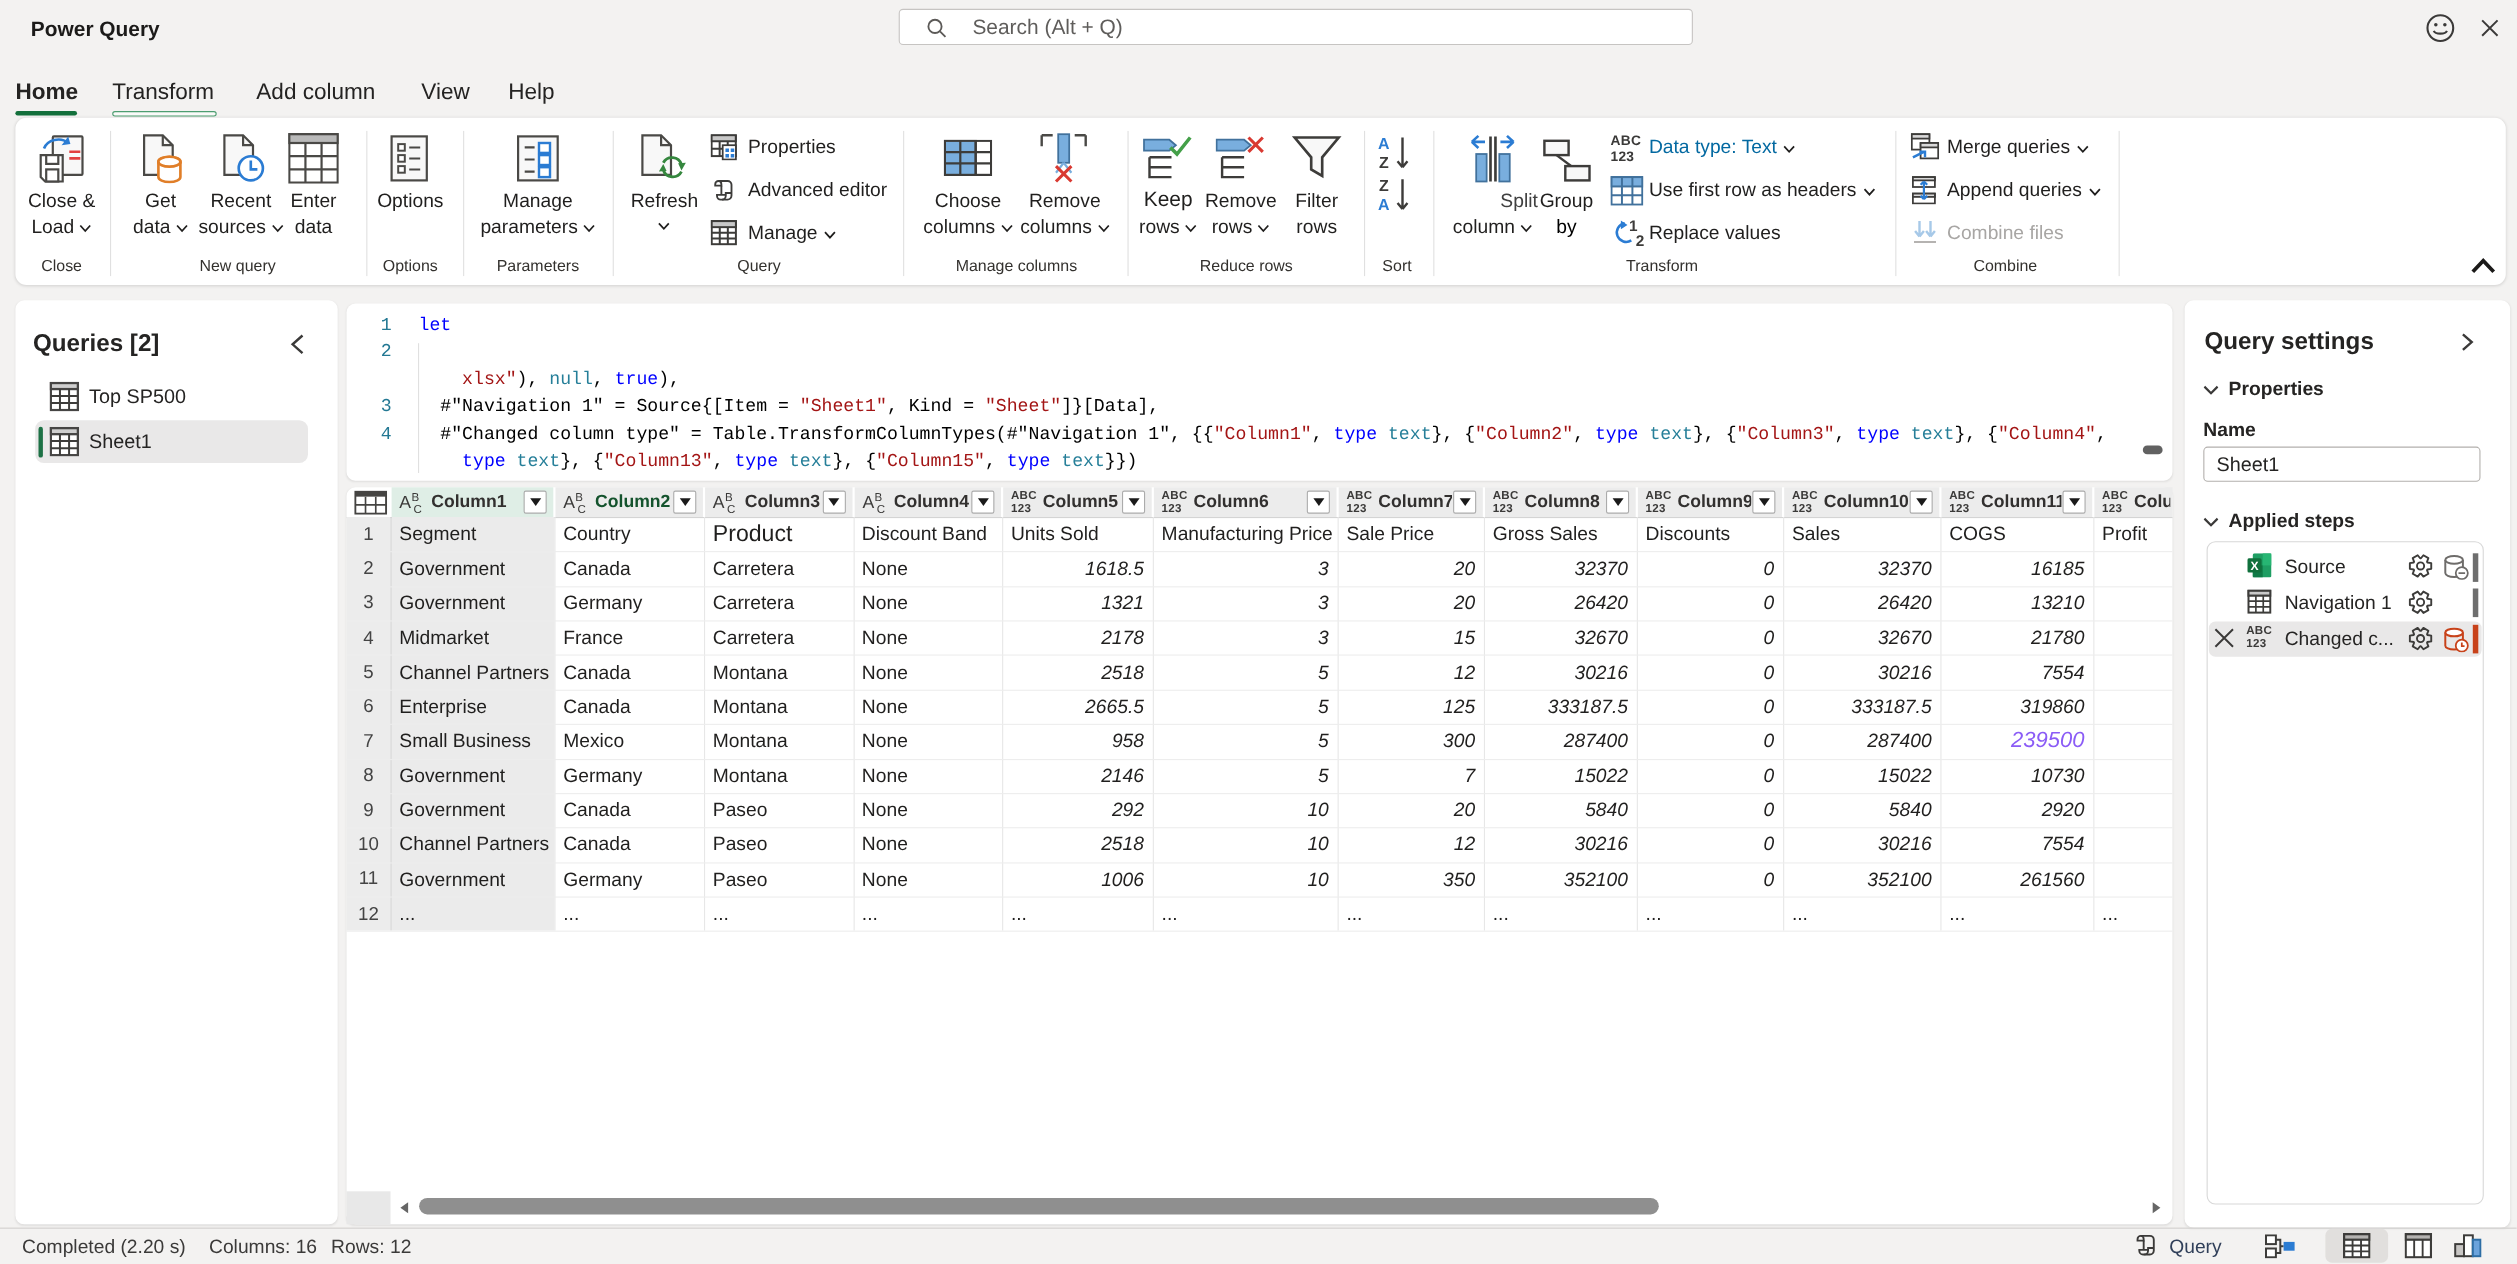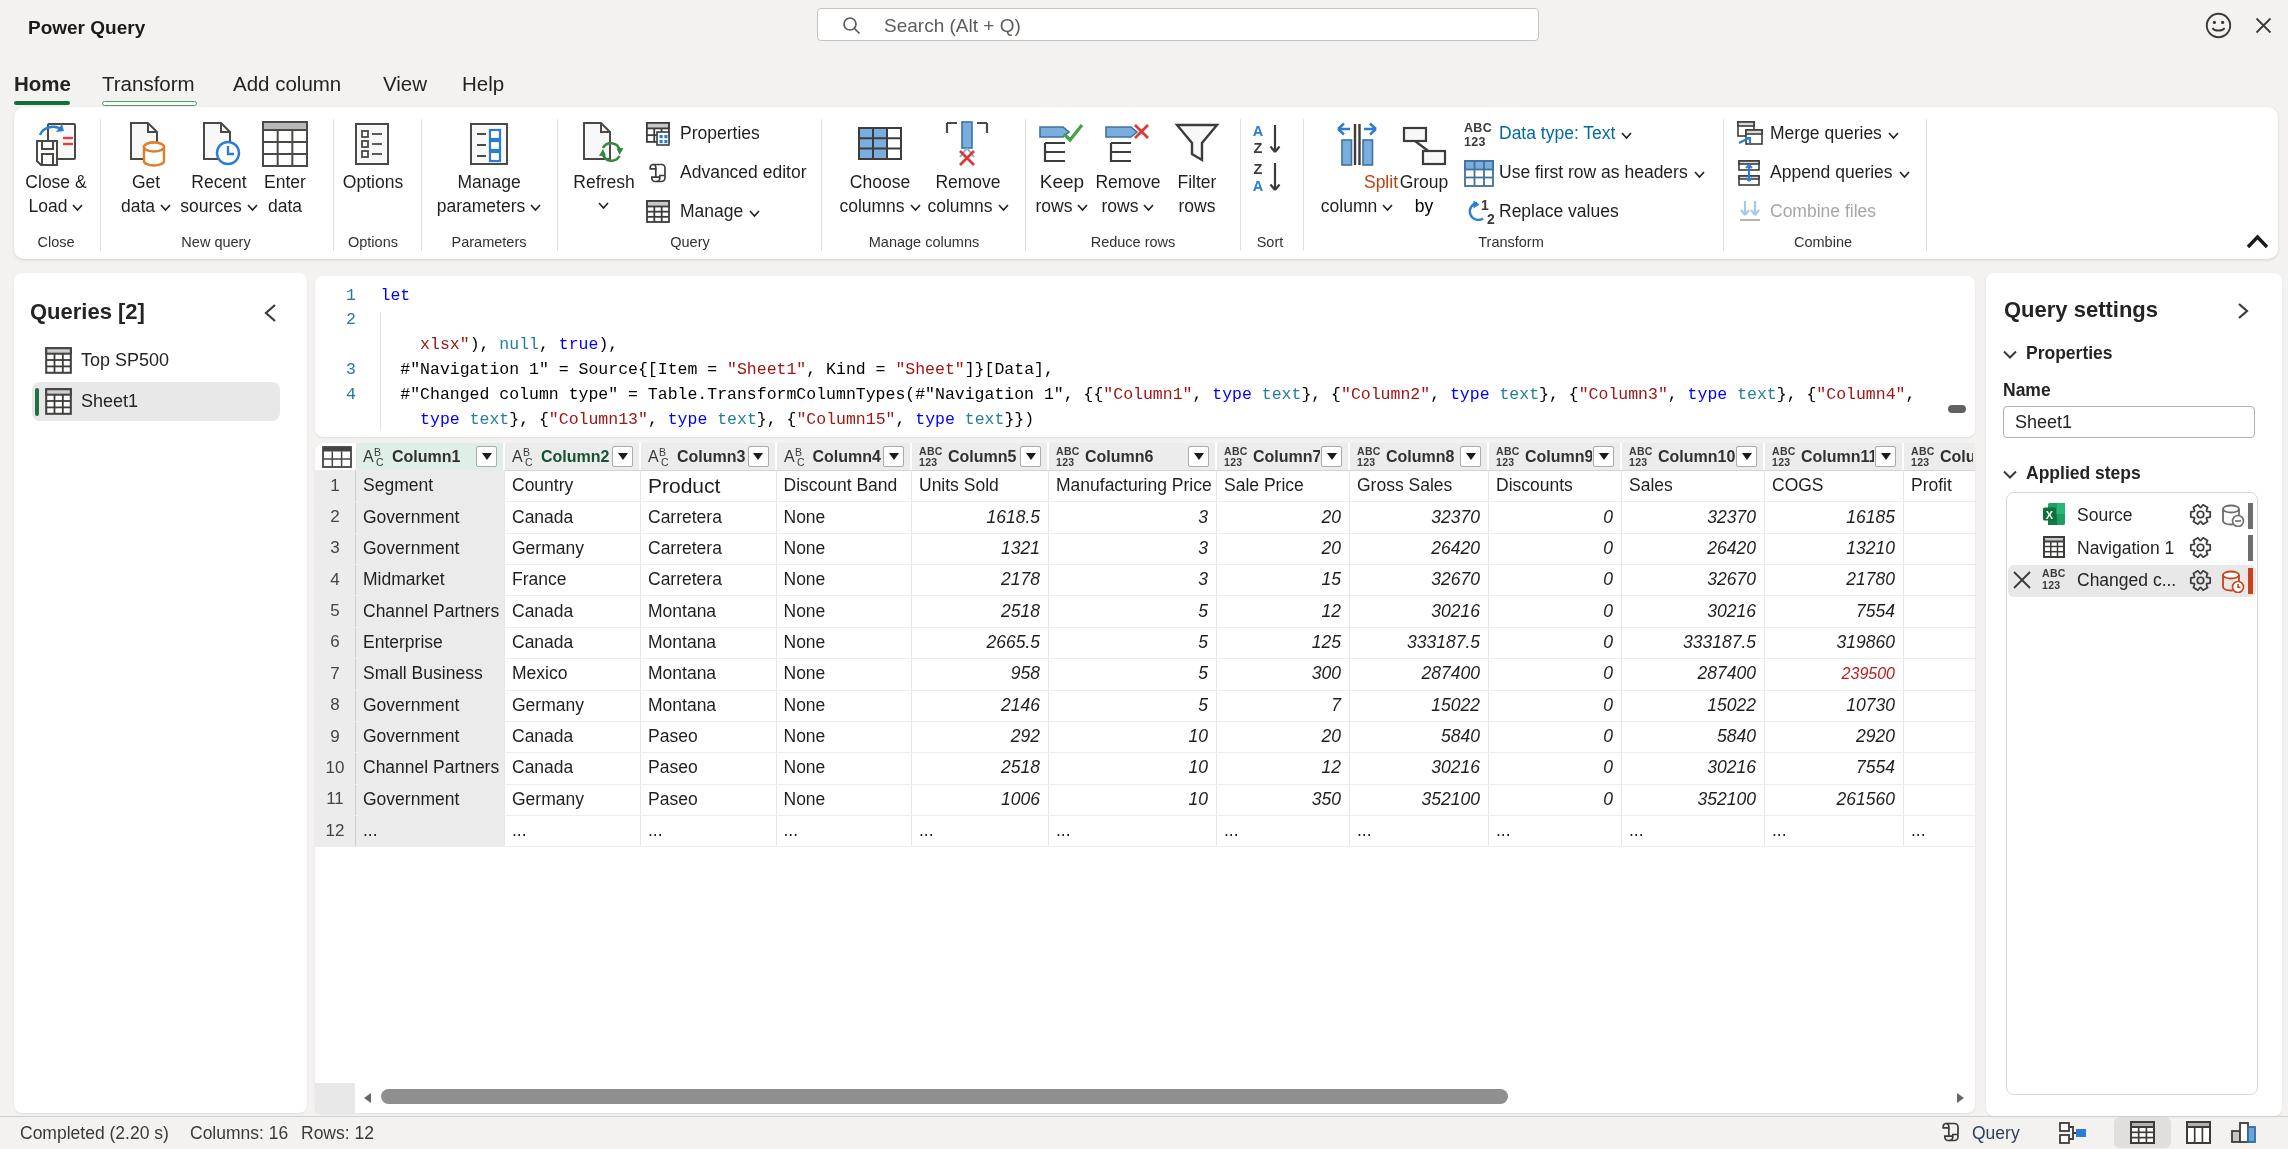--- a/index.html
+++ b/index.html
@@ -210,21 +210,21 @@
       <path d="M25 3 V30 M25 30 L20.5 24.5 M25 30 L29.5 24.5" stroke="#3d3c3a" stroke-width="2.2" fill="none"></path>
     </svg>
     <svg style="position:absolute;left:1334px;top:121px;width:46px;height:46px;" viewBox="0 0 46 46" fill="none">
       <path d="M16 8 H4 M4 8 L10 2.5 M4 8 L10 13.5" stroke="#2b7cd3" stroke-width="2.4" fill="none"></path>
       <path d="M30 8 H42 M42 8 L36 2.5 M42 8 L36 13.5" stroke="#2b7cd3" stroke-width="2.4" fill="none"></path>
       <line x1="21" y1="3" x2="21" y2="44" stroke="#3d3c3a" stroke-width="2.4"></line>
       <line x1="25.5" y1="3" x2="25.5" y2="44" stroke="#3d3c3a" stroke-width="2.4"></line>
       <rect x="8" y="19" width="9.5" height="25" fill="#79aede" stroke="#41719c" stroke-width="1.6"></rect>
       <rect x="29" y="19" width="9.5" height="25" fill="#79aede" stroke="#41719c" stroke-width="1.6"></rect>
     </svg>
-    <div style="position:absolute;left:1277px;top:170px;width:160px;height:24px;display:flex;align-items:center;justify-content:center;font-size:17.5px;color:#c2410c;white-space:nowrap;padding-left:48px;">Split</div>
+    <div style="position:absolute;left:1277px;top:170px;width:160px;height:24px;display:flex;align-items:center;justify-content:center;font-size:17.5px;color:#404040;white-space:nowrap;padding-left:48px;">Split</div>
     <div style="position:absolute;left:1277px;top:194px;width:160px;height:24px;display:flex;align-items:center;justify-content:center;font-size:17.5px;color:#201f1e;white-space:nowrap;">
       <span>column</span>
       <svg style="margin-left:5px;margin-top:3px" width="11" height="11" viewBox="0 0 11 11" fill="none">
         <polyline points="1,3 5.5,8 10,3" stroke="#201f1e" stroke-width="1.6"></polyline>
       </svg>
     </div>
     <svg style="position:absolute;left:1401px;top:123px;width:46px;height:46px;" viewBox="0 0 46 46" fill="none">
       <rect x="3" y="5" width="22" height="13" stroke="#3d3c3a" stroke-width="2.2" fill="#f8f8f8"></rect>
       <path d="M14 18 L30 30" stroke="#3d3c3a" stroke-width="2.2"></path>
       <rect x="22" y="28" width="22" height="13" stroke="#3d3c3a" stroke-width="2.2" fill="#f8f8f8"></rect>
@@ -574,21 +574,21 @@
       <div style="position:absolute;left:48px;top:188.16px;width:140px;height:31.36px;display:flex;align-items:center;font-size:17.5px;color:#201f1e;white-space:nowrap;overflow:hidden;">Small Business</div>
       <div style="position:absolute;left:197px;top:188.16px;width:127px;height:31.36px;display:flex;align-items:center;font-size:17.5px;color:#201f1e;white-space:nowrap;overflow:hidden;">Mexico</div>
       <div style="position:absolute;left:333px;top:188.16px;width:126.5px;height:31.36px;display:flex;align-items:center;font-size:17.5px;color:#201f1e;white-space:nowrap;overflow:hidden;">Montana</div>
       <div style="position:absolute;left:468.5px;top:188.16px;width:126.5px;height:31.36px;display:flex;align-items:center;font-size:17.5px;color:#201f1e;white-space:nowrap;overflow:hidden;">None</div>
       <div style="position:absolute;left:596px;top:188.16px;width:129px;height:31.36px;display:flex;align-items:center;justify-content:flex-end;font-size:17.5px;color:#201f1e;font-style:italic;white-space:nowrap;">958</div>
       <div style="position:absolute;left:733px;top:188.16px;width:160px;height:31.36px;display:flex;align-items:center;justify-content:flex-end;font-size:17.5px;color:#201f1e;font-style:italic;white-space:nowrap;">5</div>
       <div style="position:absolute;left:901px;top:188.16px;width:125px;height:31.36px;display:flex;align-items:center;justify-content:flex-end;font-size:17.5px;color:#201f1e;font-style:italic;white-space:nowrap;">300</div>
       <div style="position:absolute;left:1034px;top:188.16px;width:131px;height:31.36px;display:flex;align-items:center;justify-content:flex-end;font-size:17.5px;color:#201f1e;font-style:italic;white-space:nowrap;">287400</div>
       <div style="position:absolute;left:1173px;top:188.16px;width:125px;height:31.36px;display:flex;align-items:center;justify-content:flex-end;font-size:17.5px;color:#201f1e;font-style:italic;white-space:nowrap;">0</div>
       <div style="position:absolute;left:1306px;top:188.16px;width:135px;height:31.36px;display:flex;align-items:center;justify-content:flex-end;font-size:17.5px;color:#201f1e;font-style:italic;white-space:nowrap;">287400</div>
-      <div style="position:absolute;left:1449px;top:188.16px;width:131px;height:31.36px;display:flex;align-items:center;justify-content:flex-end;font-size:16px;color:#b91c1c;font-style:italic;white-space:nowrap;">239500</div>
+      <div style="position:absolute;left:1449px;top:188.16px;width:131px;height:31.36px;display:flex;align-items:center;justify-content:flex-end;font-size:20px;color:#8b5cf6;font-style:italic;white-space:nowrap;">239500</div>
       <div style="position:absolute;left:0px;top:219.51999999999998px;width:40px;height:31.36px;display:flex;align-items:center;justify-content:center;font-size:17px;color:#444;">8</div>
       <div style="position:absolute;left:48px;top:219.51999999999998px;width:140px;height:31.36px;display:flex;align-items:center;font-size:17.5px;color:#201f1e;white-space:nowrap;overflow:hidden;">Government</div>
       <div style="position:absolute;left:197px;top:219.51999999999998px;width:127px;height:31.36px;display:flex;align-items:center;font-size:17.5px;color:#201f1e;white-space:nowrap;overflow:hidden;">Germany</div>
       <div style="position:absolute;left:333px;top:219.51999999999998px;width:126.5px;height:31.36px;display:flex;align-items:center;font-size:17.5px;color:#201f1e;white-space:nowrap;overflow:hidden;">Montana</div>
       <div style="position:absolute;left:468.5px;top:219.51999999999998px;width:126.5px;height:31.36px;display:flex;align-items:center;font-size:17.5px;color:#201f1e;white-space:nowrap;overflow:hidden;">None</div>
       <div style="position:absolute;left:596px;top:219.51999999999998px;width:129px;height:31.36px;display:flex;align-items:center;justify-content:flex-end;font-size:17.5px;color:#201f1e;font-style:italic;white-space:nowrap;">2146</div>
       <div style="position:absolute;left:733px;top:219.51999999999998px;width:160px;height:31.36px;display:flex;align-items:center;justify-content:flex-end;font-size:17.5px;color:#201f1e;font-style:italic;white-space:nowrap;">5</div>
       <div style="position:absolute;left:901px;top:219.51999999999998px;width:125px;height:31.36px;display:flex;align-items:center;justify-content:flex-end;font-size:17.5px;color:#201f1e;font-style:italic;white-space:nowrap;">7</div>
       <div style="position:absolute;left:1034px;top:219.51999999999998px;width:131px;height:31.36px;display:flex;align-items:center;justify-content:flex-end;font-size:17.5px;color:#201f1e;font-style:italic;white-space:nowrap;">15022</div>
       <div style="position:absolute;left:1173px;top:219.51999999999998px;width:125px;height:31.36px;display:flex;align-items:center;justify-content:flex-end;font-size:17.5px;color:#201f1e;font-style:italic;white-space:nowrap;">0</div>

